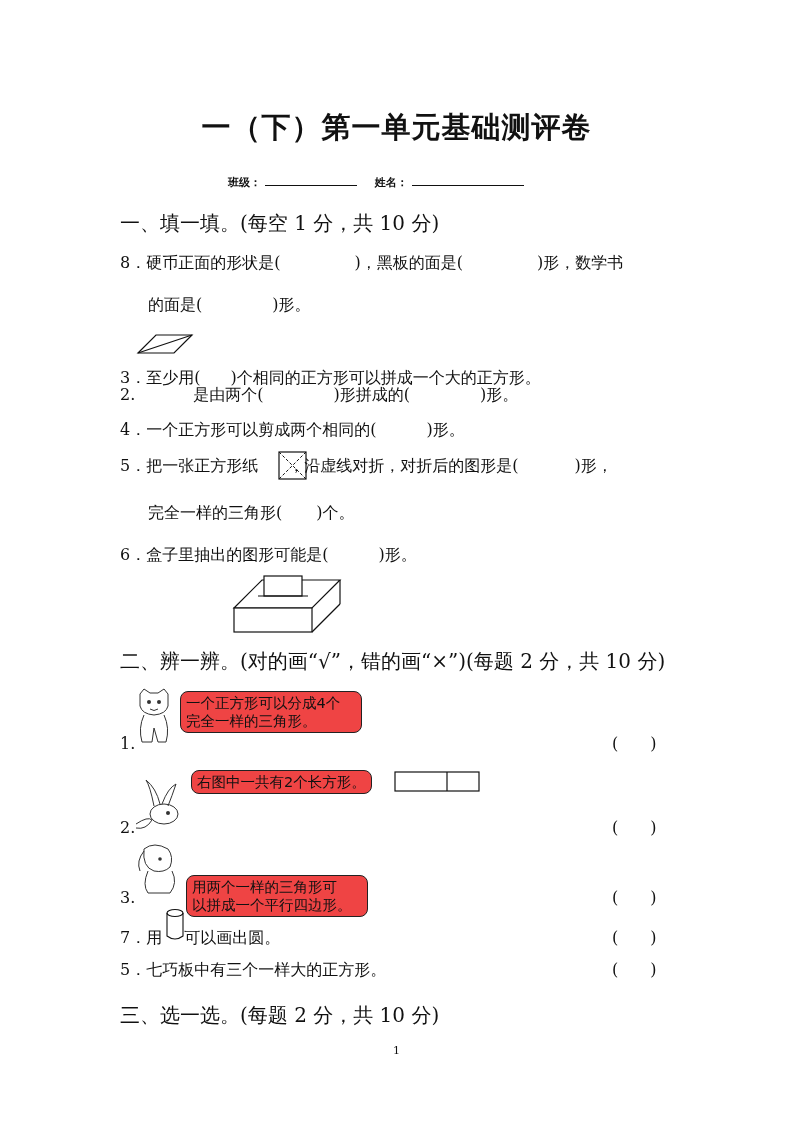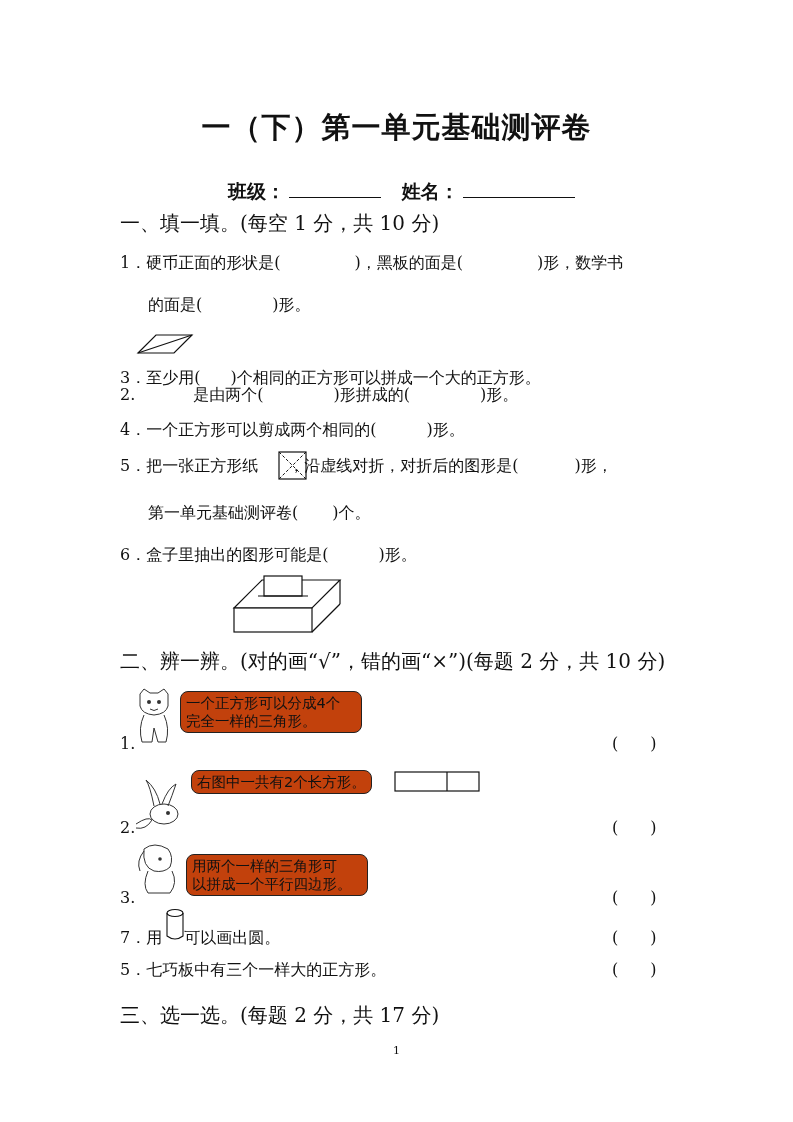--- a/index.html
+++ b/index.html
@@ -1,44 +1,44 @@
 <!DOCTYPE html>
 <html><head>
 <meta charset="utf-8">
 <style>
   html, body { margin: 0; padding: 0; background: #ffffff; }
   body { width: 793px; height: 1122px; position: relative; overflow: hidden;
          font-family: "DejaVu Serif", "Liberation Serif", serif; color: #111; }
   .abs { position: absolute; white-space: nowrap; }
   .title { top: 108px; left: 0; width: 793px; text-align: center; font-size: 29px; font-weight: bold; letter-spacing: 1px; }
-  .info { top: 179px; left: 228px; font-size: 19px; font-weight: bold; text-align: center; }
+  .info { top: 171px; left: 228px; font-size: 11px; font-weight: bold; text-align: center; }
   .info .blank { display: inline-block; width: 92px; border-bottom: 1px solid #111; margin: 0 14px 0 4px; height: 14px; }
   .info .blank2 { width: 112px; }
   .section { font-size: 20px; }
   .line { font-size: 16px; }
   .gap { display: inline-block; }
   .paren-right { font-size: 16px; }
   svg { position: absolute; overflow: visible; }
-  .bubble { position: absolute; border: 1.3px solid #222; border-radius: 8px; background: #c2410c; font-size: 14.5px; line-height: 18px; padding: 2px 5px; white-space: nowrap; font-family: "DejaVu Sans", sans-serif; }
+  .bubble { position: absolute; border: 1.3px solid #222; border-radius: 8px; background: #ef4444; font-size: 14.5px; line-height: 18px; padding: 2px 5px; white-space: nowrap; font-family: "DejaVu Sans", sans-serif; }
   .pagenum { top: 1044px; left: 0; width: 793px; text-align: center; font-size: 11px; }
 </style>
 </head>
 <body>
 
 <div class="abs title">一（下）第一单元基础测评卷</div>
 
 <div class="abs info">
   <span>班级：</span><span class="blank"></span>
   <span>姓名：</span><span class="blank blank2"></span>
 </div>
 
 <div class="abs section" style="top:210px;left:120px;">一、填一填。(每空 1 分，共 10 分)</div>
 
 <div class="abs line" style="top:253px;left:120px;">
-  <span>1．硬币正面的形状是(</span><span class="gap" style="width:74px"></span><span>)，黑板的面是(</span><span class="gap" style="width:74px"></span><span>)形，数学书</span>
+  <span>8．硬币正面的形状是(</span><span class="gap" style="width:74px"></span><span>)，黑板的面是(</span><span class="gap" style="width:74px"></span><span>)形，数学书</span>
 </div>
 <div class="abs line" style="top:295px;left:148px;">
   <span>的面是(</span><span class="gap" style="width:70px"></span><span>)形。</span>
 </div>
 
 <div class="abs line" style="top:337px;left:120px;margin-top:48px;">
   <span>2.</span><span class="gap" style="width:58px"></span><span>是由两个(</span><span class="gap" style="width:70px"></span><span>)形拼成的(</span><span class="gap" style="width:70px"></span><span>)形。</span>
 </div>
 <svg style="top:333px;left:136px;" width="60" height="22">
   <polygon points="2,20 20,2 56,2 38,20" fill="none" stroke="#111" stroke-width="1.2"></polygon>
@@ -55,21 +55,21 @@
 
 <div class="abs line" style="top:456px;left:120px;">
   <span>5．把一张正方形纸</span><span class="gap" style="width:30px"></span><span>，沿虚线对折，对折后的图形是(</span><span class="gap" style="width:56px"></span><span>)形，</span>
 </div>
 <svg style="top:451px;left:278px;" width="30" height="30">
   <rect x="1" y="1" width="27" height="27" fill="none" stroke="#111" stroke-width="1.2"></rect>
   <line x1="1" y1="1" x2="28" y2="28" stroke="#111" stroke-width="1" stroke-dasharray="3,2"></line>
   <line x1="28" y1="1" x2="1" y2="28" stroke="#111" stroke-width="1" stroke-dasharray="3,2"></line>
 </svg>
 <div class="abs line" style="top:503px;left:148px;">
-  <span>第一单元基础测评卷(</span><span class="gap" style="width:34px"></span><span>)个。</span>
+  <span>完全一样的三角形(</span><span class="gap" style="width:34px"></span><span>)个。</span>
 </div>
 
 <div class="abs line" style="top:545px;left:120px;">
   <span>6．盒子里抽出的图形可能是(</span><span class="gap" style="width:50px"></span><span>)形。</span>
 </div>
 <svg style="top:576px;left:232px;" width="112" height="60">
   <polygon points="2,32 30,4 108,4 80,32" fill="none" stroke="#111" stroke-width="1.2"></polygon>
   <rect x="2" y="32" width="78" height="24" fill="#fff" stroke="#111" stroke-width="1.2"></rect>
   <line x1="80" y1="56" x2="108" y2="28" stroke="#111" stroke-width="1.2"></line>
   <line x1="108" y1="4" x2="108" y2="28" stroke="#111" stroke-width="1.2"></line>
@@ -109,36 +109,36 @@
 </svg>
 <div class="abs line" style="top:818px;left:120px;">2.</div>
 <div class="abs paren-right" style="top:818px;left:612px;">(　　)</div>
 
 <svg style="top:843px;left:134px;" width="52" height="54">
   <path d="M10,6 Q20,-2 34,6 Q40,14 36,24 Q30,30 20,28 Q8,24 10,6 Z" fill="none" stroke="#333" stroke-width="1"></path>
   <path d="M10,8 Q2,18 6,28" fill="none" stroke="#333" stroke-width="1"></path>
   <circle cx="26" cy="16" r="1.8" fill="#333"></circle>
   <path d="M14,28 Q8,42 14,50 L36,50 Q44,40 38,28" fill="none" stroke="#333" stroke-width="1"></path>
 </svg>
-<div class="bubble" style="top:854px;left:186px;width:170px;">
+<div class="bubble" style="top:875px;left:186px;width:170px;">
   <div>用两个一样的三角形可</div>
   <div>以拼成一个平行四边形。</div>
 </div>
 <div class="abs line" style="top:888px;left:120px;">3.</div>
 <div class="abs paren-right" style="top:888px;left:612px;">(　　)</div>
 
 <div class="abs line" style="top:928px;left:120px;">
   <span>7．用</span><span class="gap" style="width:22px"></span><span>可以画出圆。</span>
 </div>
 <svg style="top:908px;left:166px;" width="20" height="34">
   <ellipse cx="9" cy="5" rx="8" ry="3.5" fill="none" stroke="#111" stroke-width="1.1"></ellipse>
   <path d="M1,5 L1,28 Q9,34 17,28 L17,5" fill="none" stroke="#111" stroke-width="1.1"></path>
 </svg>
 <div class="abs paren-right" style="top:928px;left:612px;">(　　)</div>
 
 <div class="abs line" style="top:960px;left:120px;text-align:center;">
   <span>5．</span><span>七巧板中有三个一样大的正方形。</span>
 </div>
 <div class="abs paren-right" style="top:960px;left:612px;">(　　)</div>
 
-<div class="abs section" style="top:1002px;left:120px;">三、选一选。(每题 2 分，共 17 分)</div>
+<div class="abs section" style="top:1002px;left:120px;">三、选一选。(每题 2 分，共 10 分)</div>
 
 <div class="abs pagenum">1</div>
 
 </body></html>

